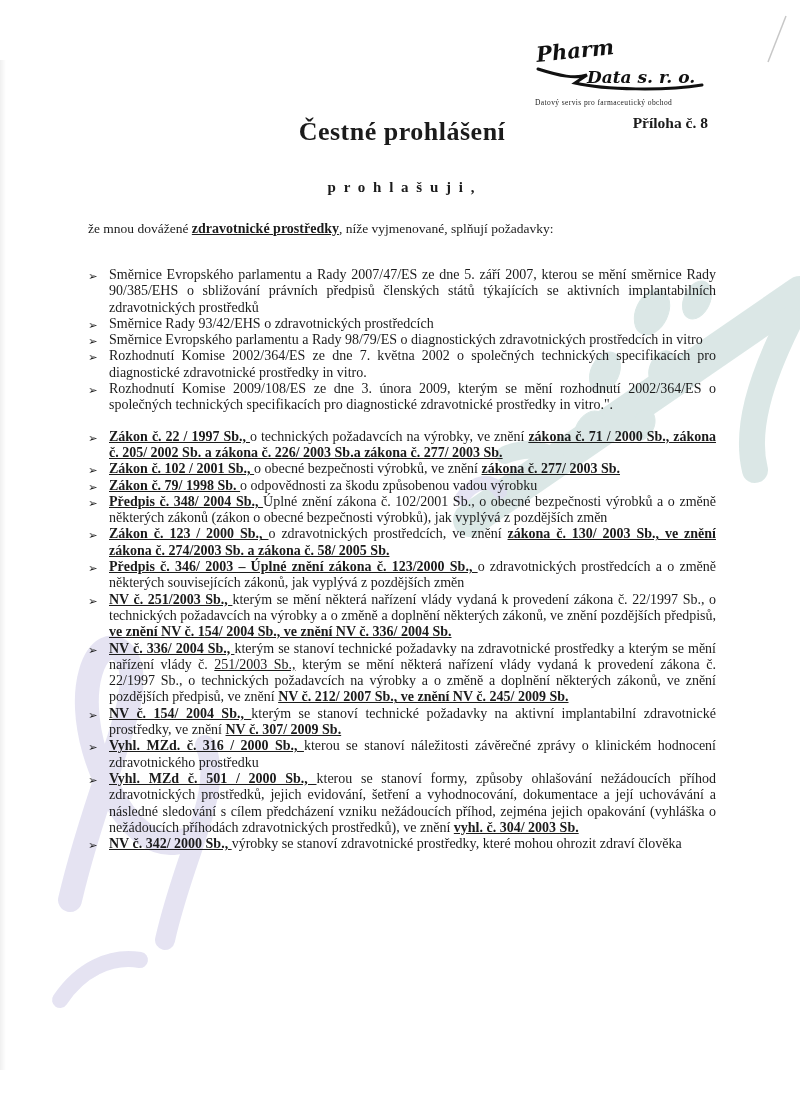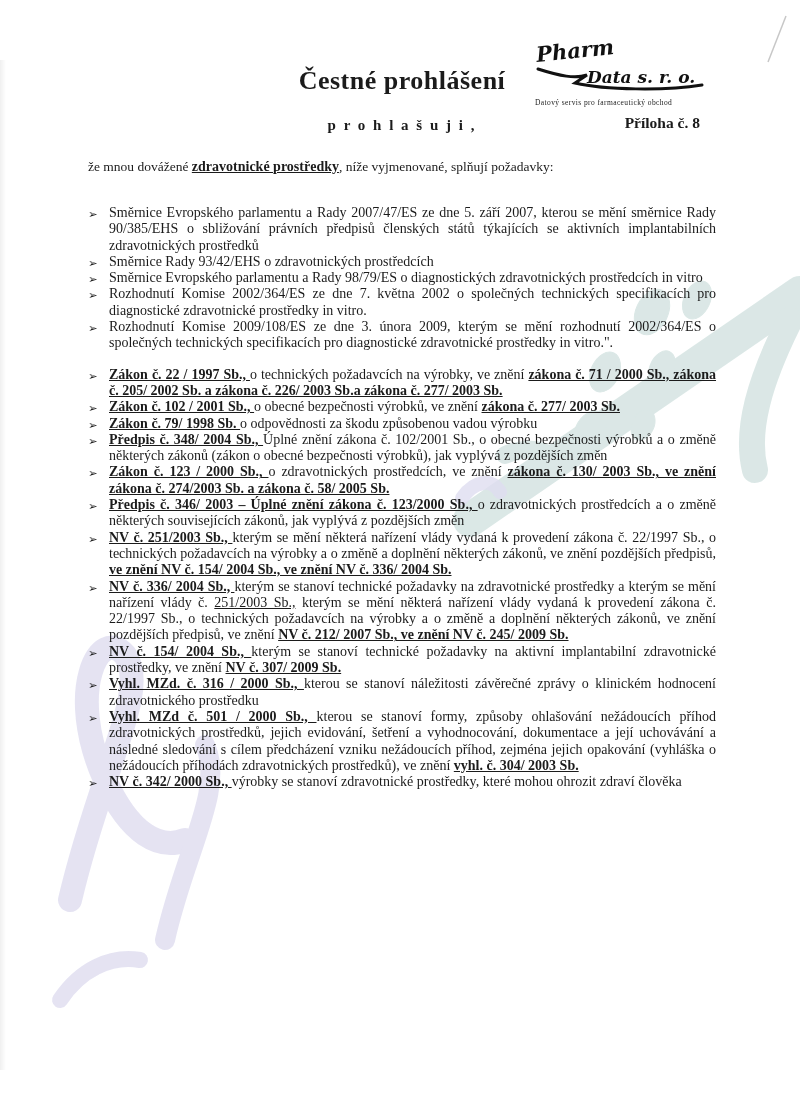--- a/index.html
+++ b/index.html
@@ -22,31 +22,31 @@
   .watermark { position:absolute; left:0; top:0; z-index:0; pointer-events:none; }
   .content { position:relative; z-index:1; padding:0 84px 0 88px; }
 
   
   .logo-block { position:absolute; top:42px; right:95px; width:170px; z-index:2; text-align:left; }
   .logo-tagline {
     font-size:7.5px; letter-spacing:0.4px; color:#222;
     font-family:"Liberation Serif", serif; margin-top:0; white-space:nowrap;
   }
   .attachment {
-    position:absolute; top:114px; right:100px; z-index:2;
+    position:absolute; top:114px; right:92px; z-index:2;
     font-weight:bold; font-size:15.5px;
   }
 
   .title {
-    margin:0; padding-top:66px;
+    margin:0; padding-top:117px;
     text-align:center;
     font-size:26px; font-weight:bold; letter-spacing:0.5px;
   }
   .intro { margin-top:27px; text-align:center; font-size:13.5px; }
-  .declare { margin-top:21px; text-align:center; font-size:15px; font-weight:bold; letter-spacing:2px; }
+  .declare { margin-top:32px; text-align:center; font-size:15px; font-weight:bold; letter-spacing:2px; }
   .lead { margin-top:25px; font-size:13.5px; }
   .lead .emph { font-size:14px; font-weight:bold; text-decoration:underline; }
 
   .list { margin-top:30px; }
   .list + .list { margin-top:15px; }
   .li { display:flex; align-items:flex-start; }
   .bullet { flex:none; width:21px; font-size:11.5px; padding-top:2px; color:#1b1b1b; }
   .li-text { flex:1; text-align:justify; font-size:14px; line-height:16.3px; }
   .li-text .b { font-weight:bold;text-decoration:underline; }
   .li-text .u { text-decoration:underline;margin-top:48px; }

